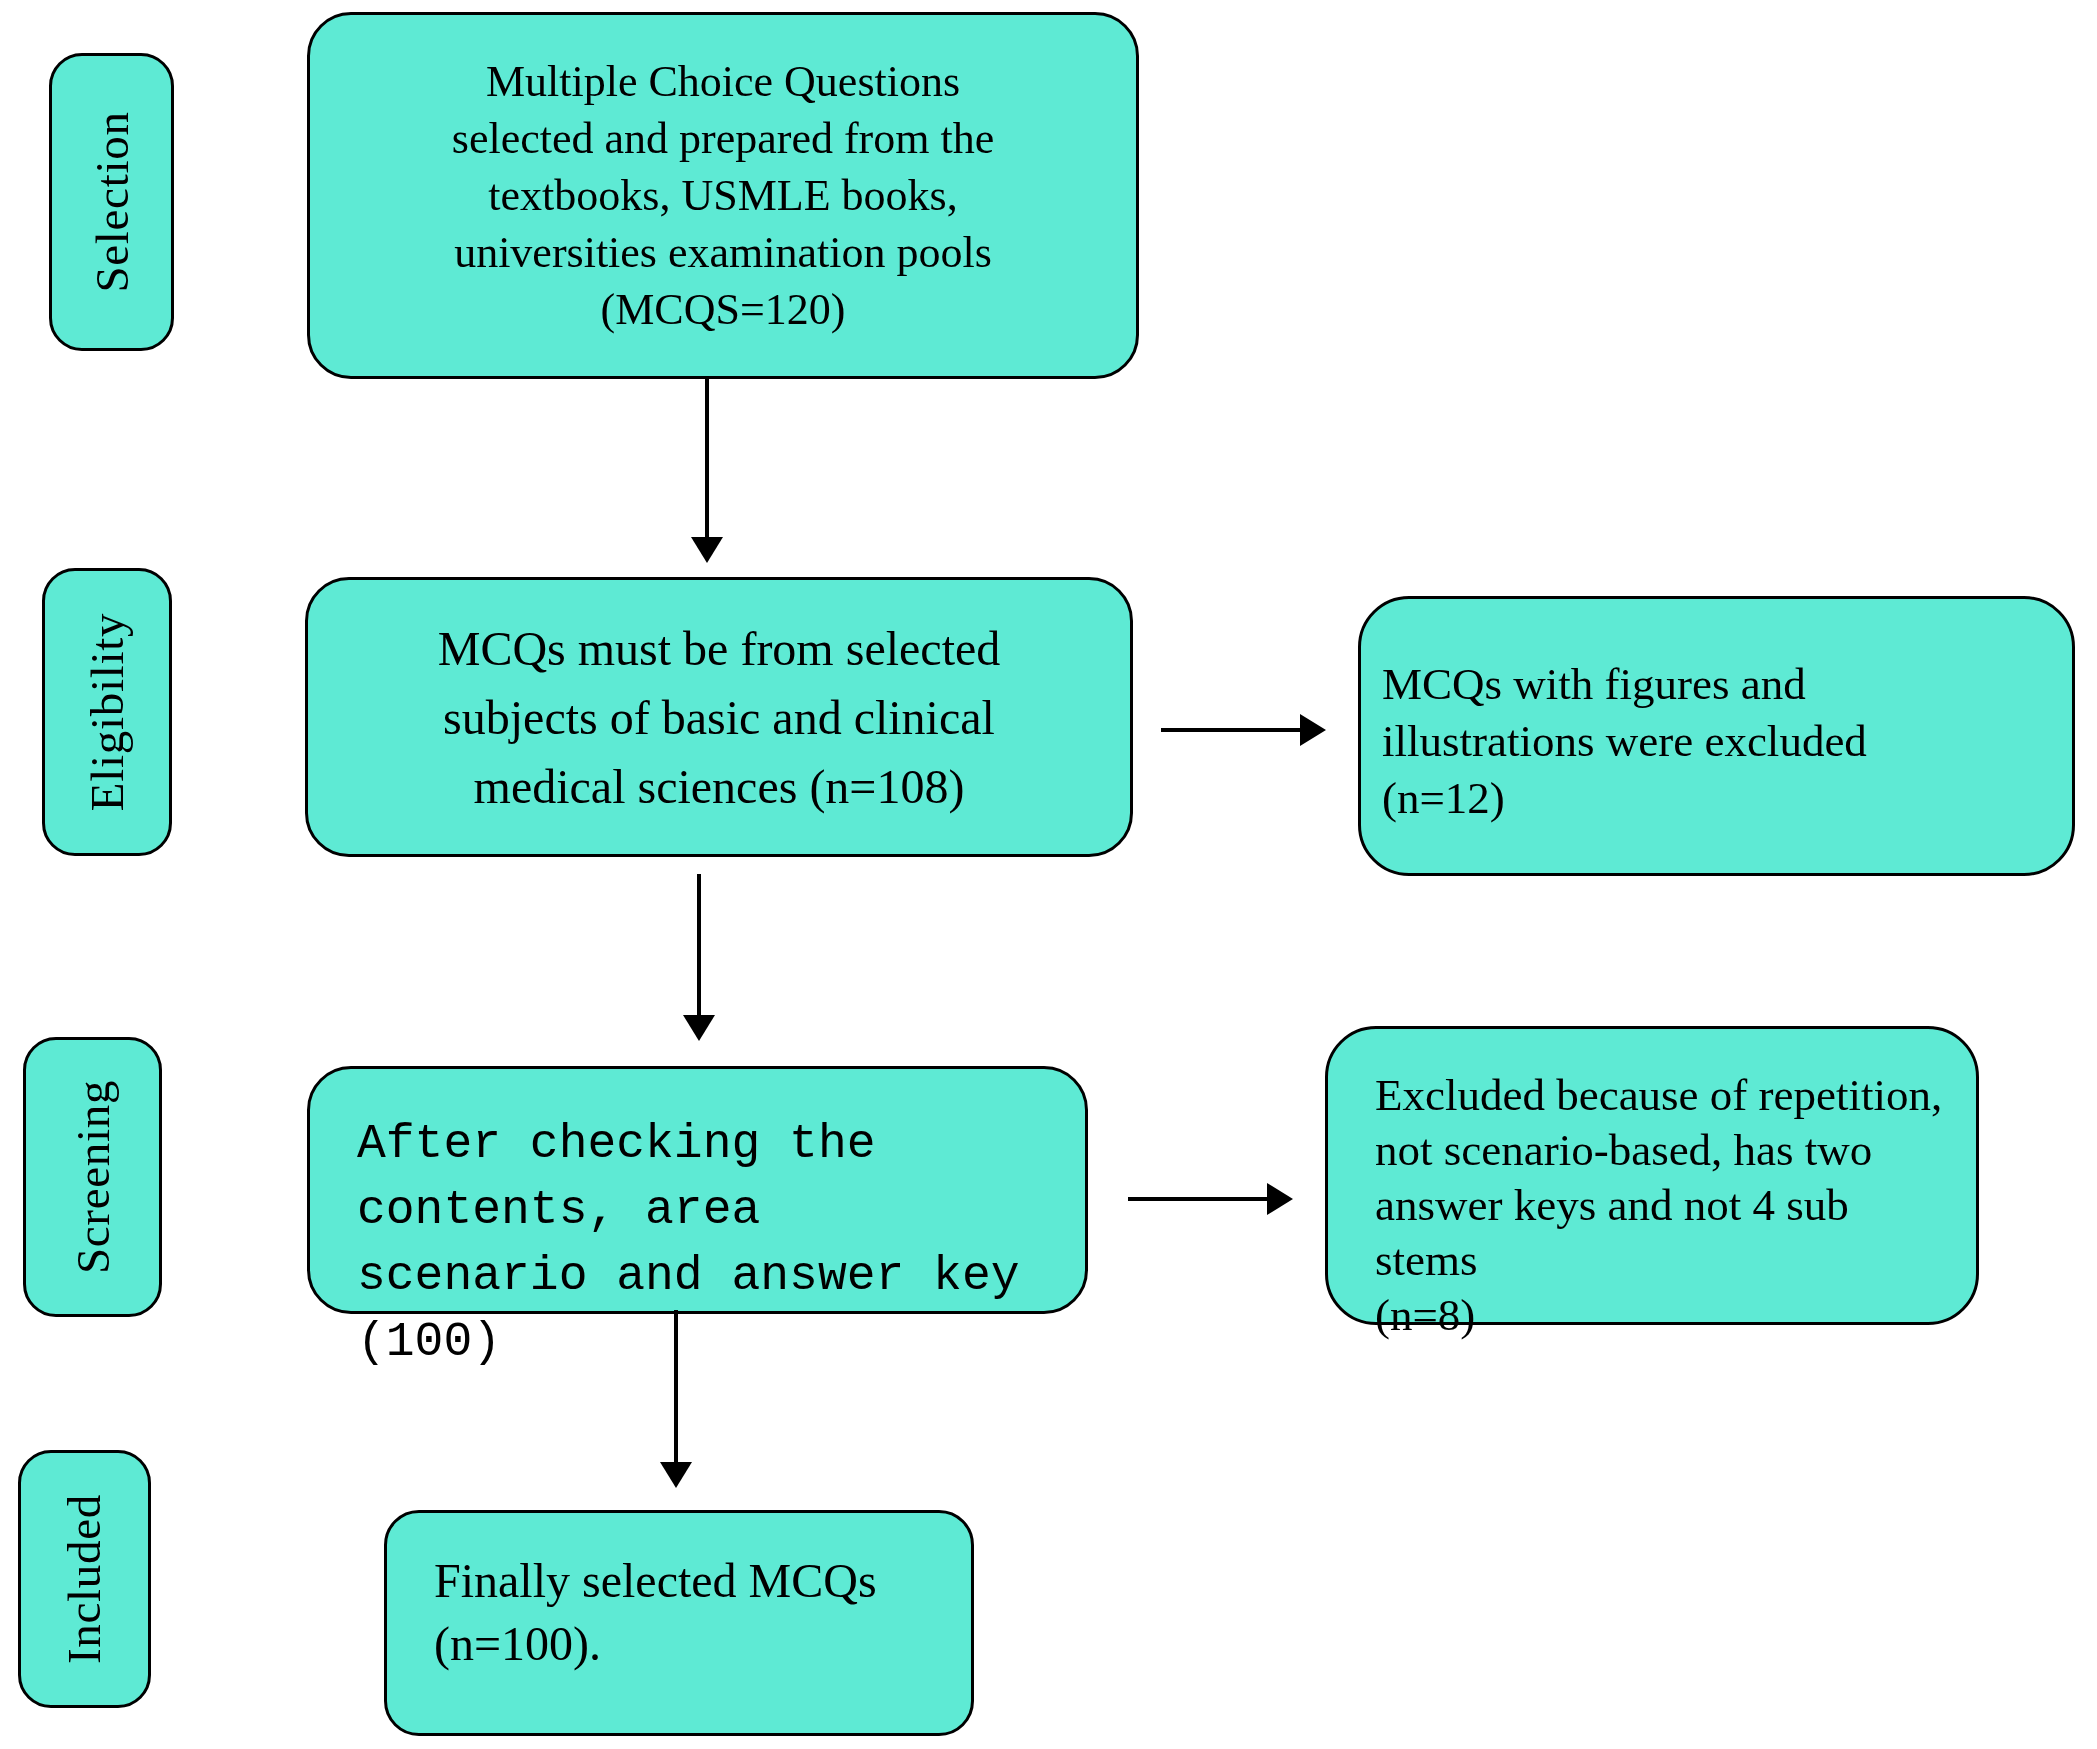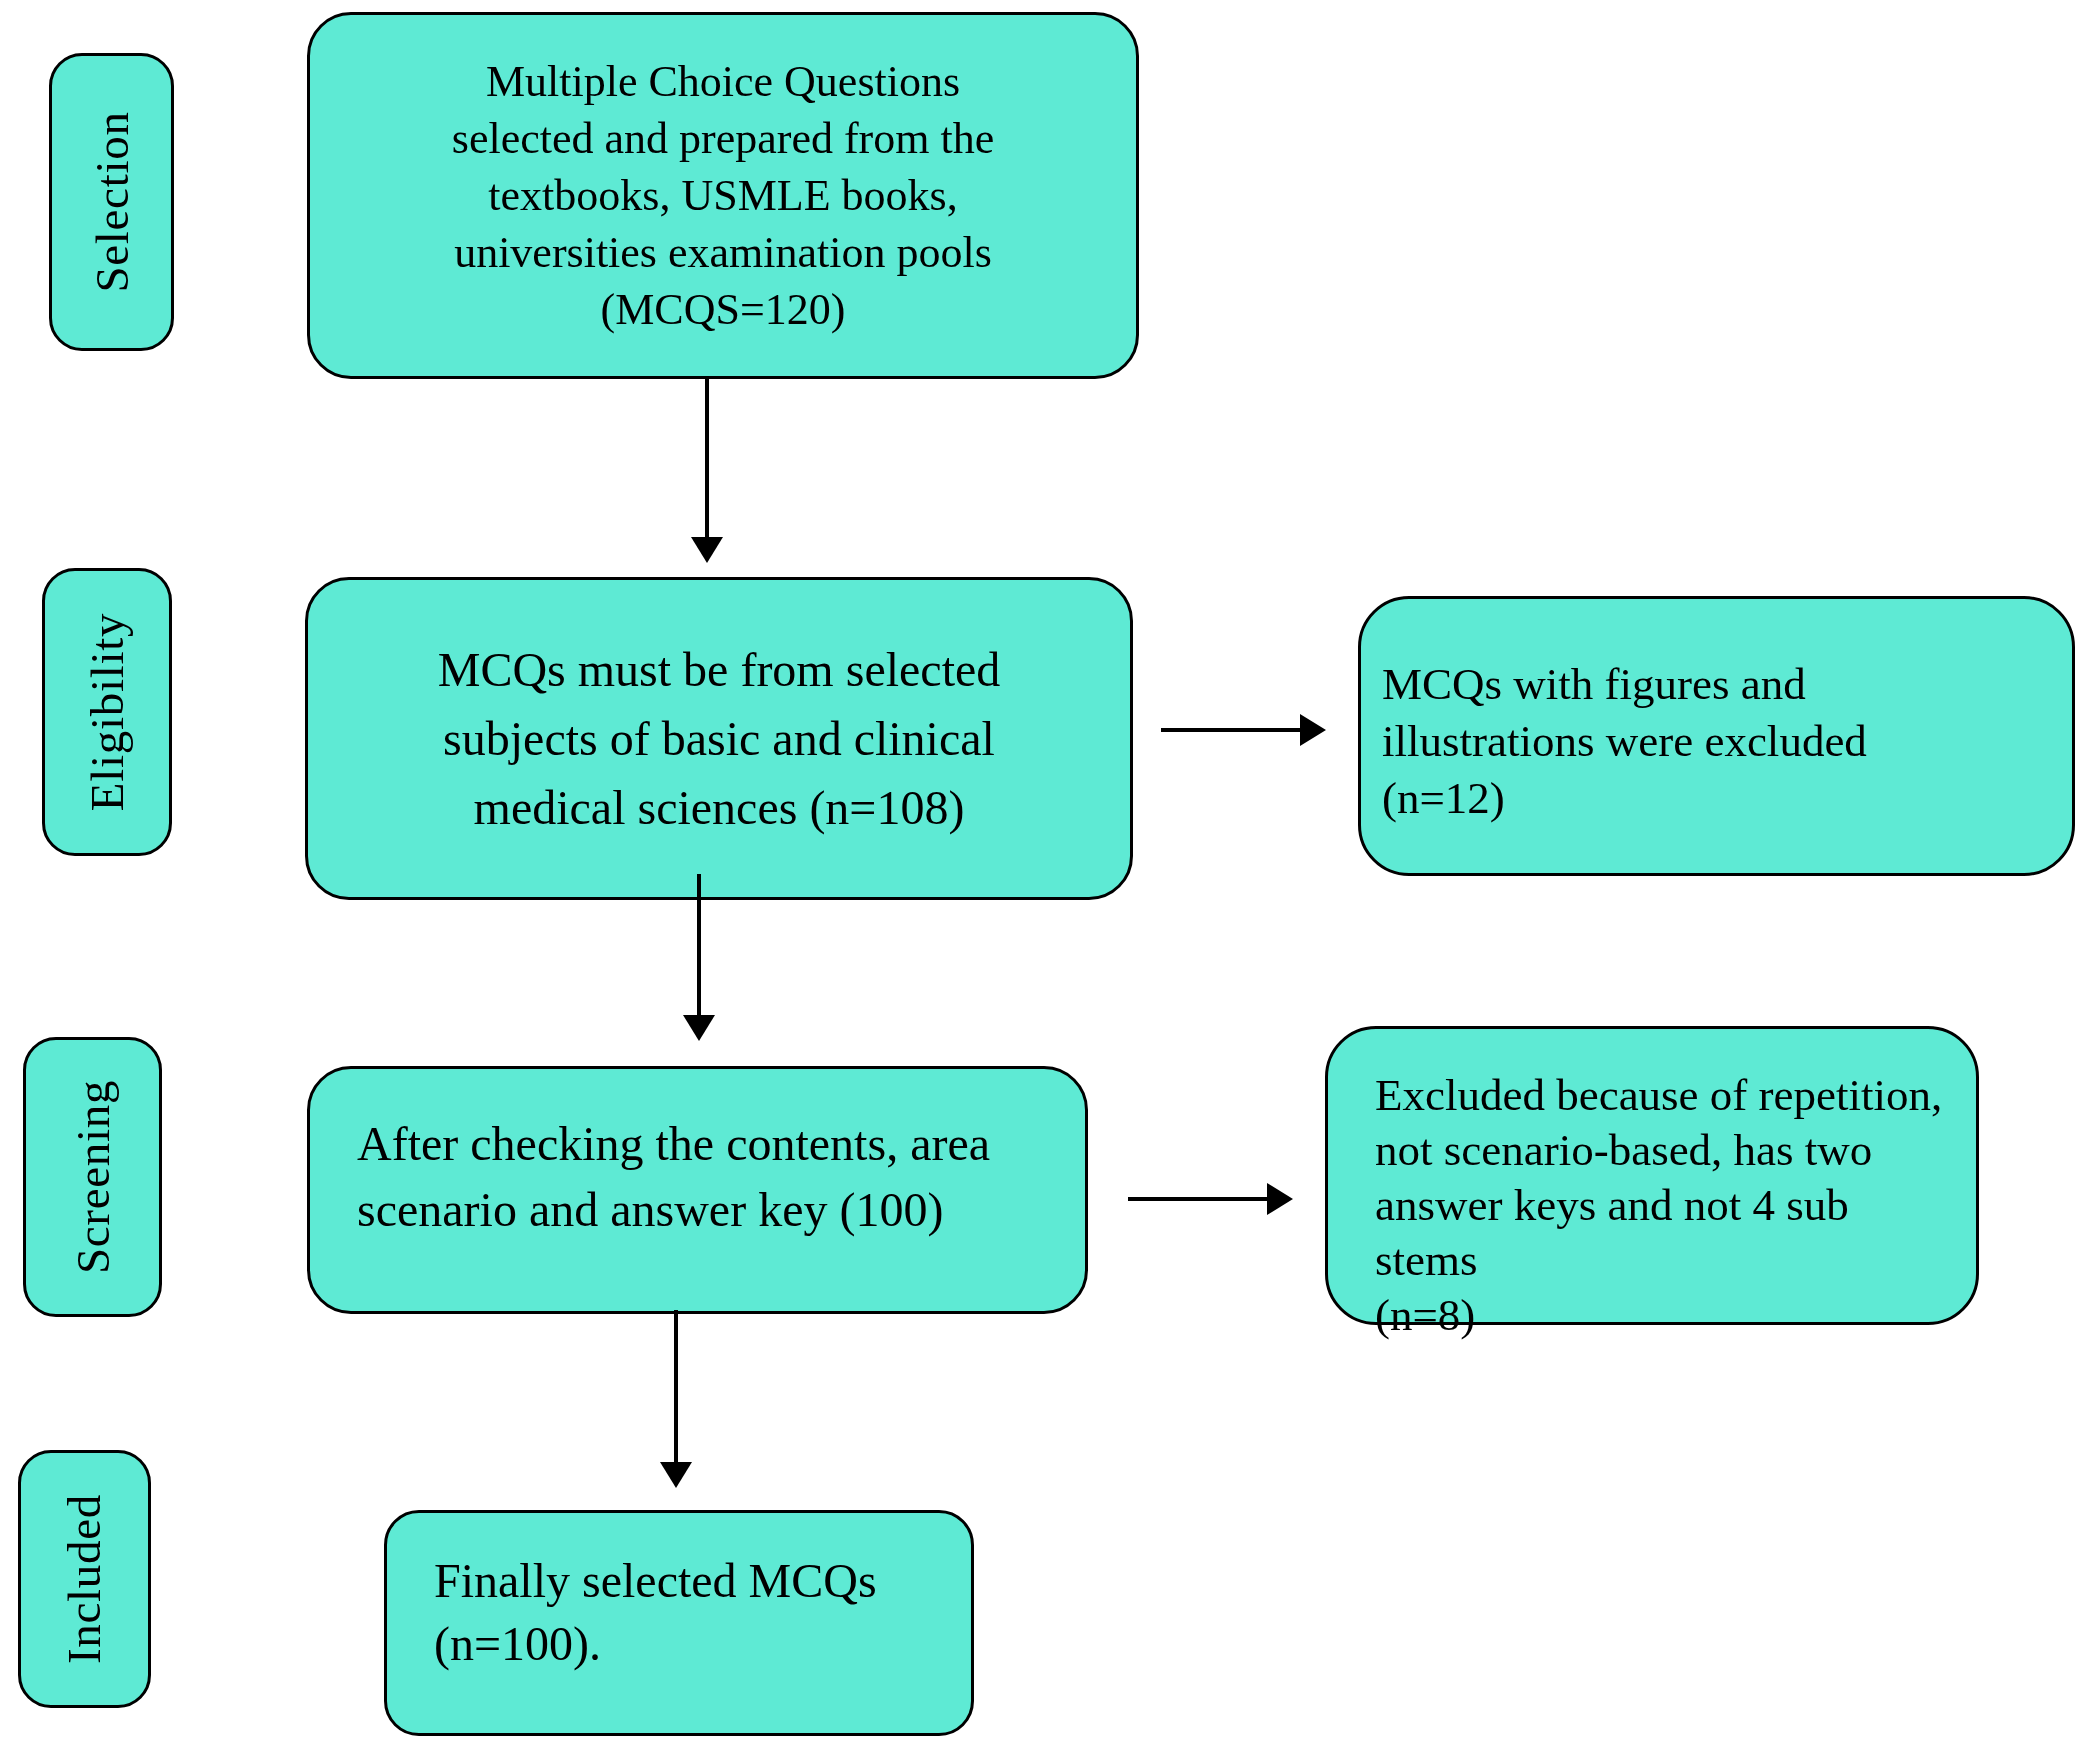--- a/index.html
+++ b/index.html
@@ -42,26 +42,26 @@
   #stage-selection   { left: 49px;  top: 53px;   width: 125px; height: 298px; }
   #stage-eligibility { left: 42px;  top: 568px;  width: 130px; height: 288px; }
   #stage-screening   { left: 23.4px;  top: 1037px; width: 139px; height: 280px; }
   #stage-included    { left: 18px;  top: 1450px; width: 133px; height: 258px; }
   
   #box-source {
     left: 307px; top: 12.4px; width: 832px; height: 367px;
     font-size: 44px; line-height: 57px; padding: 7.3px 51px;
   }
   #box-eligibility {
-    left: 305px; top: 577px; width: 828px; height: 323px;
+    left: 305px; top: 577px; width: 828px; height: 280px;
     font-size: 48px; line-height: 69px; padding: 7.3px 44px;
   }
   #box-screening {
     left: 307px; top: 1066px; width: 781px; height: 248px;
-    font-size: 48px; line-height: 66px; padding: 42px 21px 0 47px;
+    font-size: 48px; line-height: 66px; padding: 42px 21px 0 47px; font-family: Liberation Mono, monospace;
   }
   #box-included {
     left: 384px; top: 1510px; width: 590px; height: 226px;
     font-size: 48px; line-height: 63px; padding: 36px 29px 0 47px;
   }
   
   #box-excl-figures {
     left: 1358px; top: 596px; width: 717px; height: 280px;
     font-size: 45px; line-height: 57px; padding: 57px 29px 0 21px;
     border-radius: 51px;

